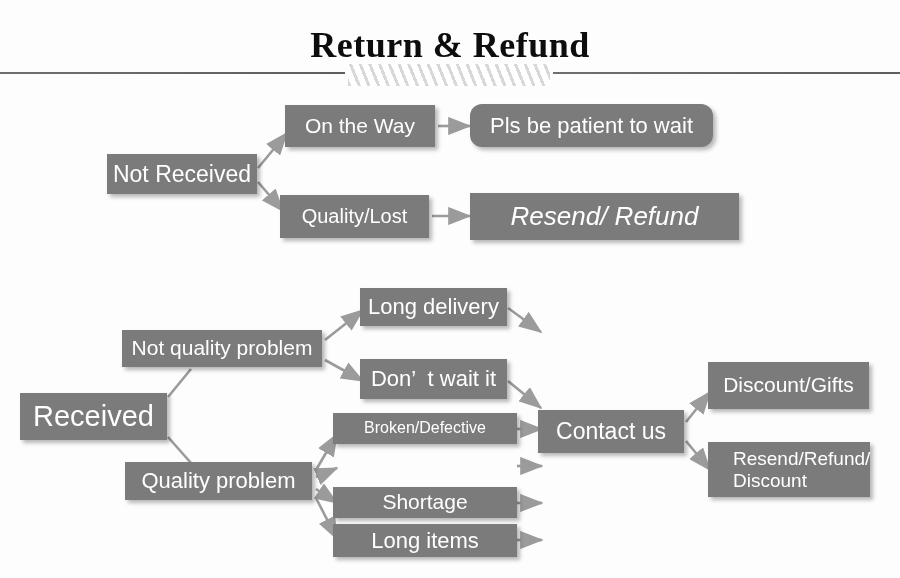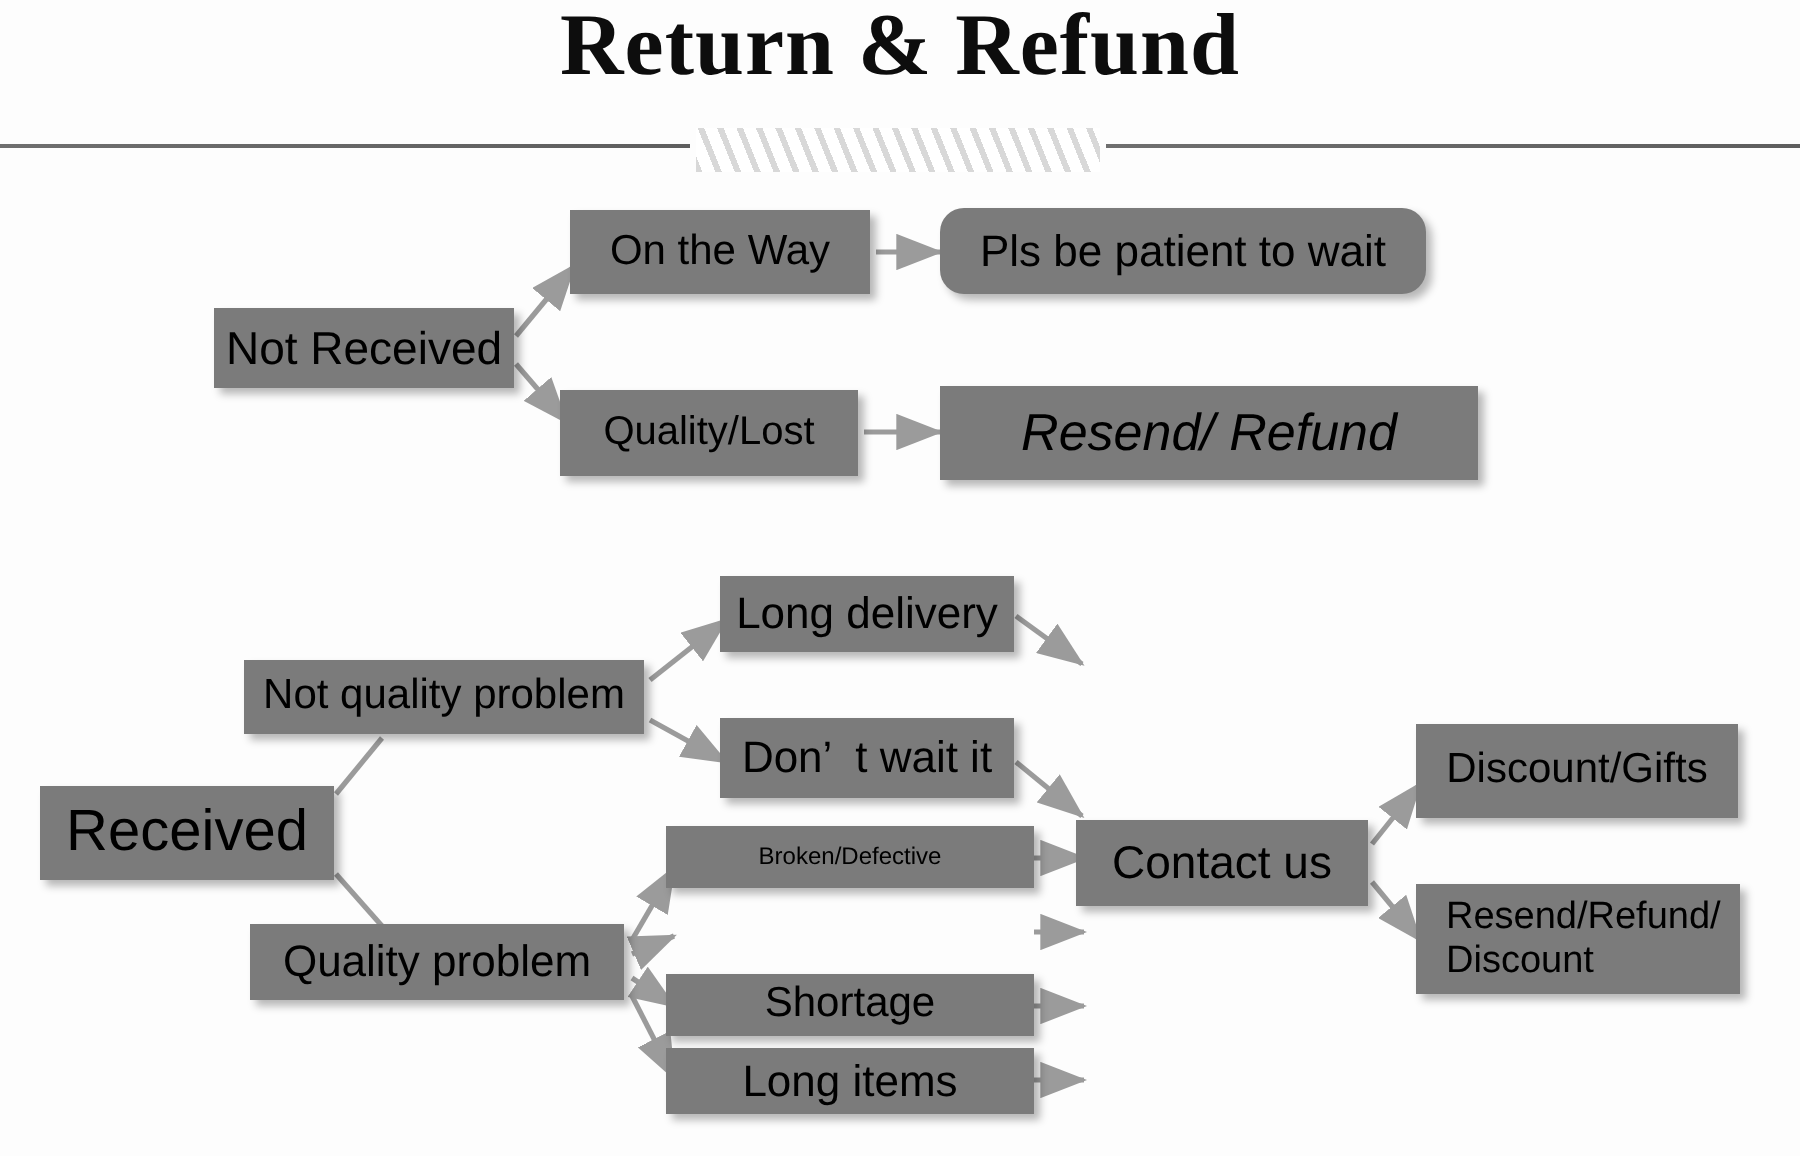--- a/index.html
+++ b/index.html
@@ -5,23 +5,23 @@
   html,body{margin:0;padding:0;background:#ffffff;}
   body{
     width:900px;height:578px;position:relative;overflow:hidden;
     font-family:"Liberation Sans", sans-serif;
     background:#fdfdfd;
   }
   #page{position:absolute;inset:0;}
 
   
   .title{
-    position:absolute;left:0;top:3px;width:900px;text-align:center;
+    position:absolute;left:0;top:25px;width:900px;text-align:center;
     font-family:"Liberation Serif", serif;
-    font-size:44px;font-weight:700;color:#0d0d0d;letter-spacing:.5px;
+    font-size:36px;font-weight:700;color:#0d0d0d;letter-spacing:.5px;
     line-height:40px;white-space:nowrap;
   }
   .rule-wrap{position:absolute;left:0;top:64px;width:900px;height:22px;}
   .rule-line{
     position:absolute;top:8px;height:2px;
     background:linear-gradient(90deg,#6f6f6f,#5e5e5e);
   }
   .rule-left{left:0;width:345px;}
   .rule-right{left:553px;width:347px;}
   .rule-hatch{
@@ -33,21 +33,21 @@
     );
   }
 
   
   #flow{position:absolute;left:0;top:0;width:900px;height:578px;}
   #arrows{position:absolute;left:0;top:0;width:900px;height:578px;}
 
   .node{
     position:absolute;box-sizing:border-box;
     background:#7b7b7b;
-    color:#000000;
+    color:#ffffff;
     display:flex;align-items:center;
     box-shadow:3px 3px 4px rgba(0,0,0,.28);
     font-family:"Liberation Sans", sans-serif;
     font-weight:400;
     line-height:1.05;
     white-space:pre;
   }
   .node.ctr{justify-content:center;}
   .node.lft{justify-content:flex-start;}
   .node.two{align-items:center;line-height:1.12;white-space:pre-line;}
@@ -117,28 +117,28 @@
     <div class="node ctr" style="left:20px;top:393px;width:147px;height:47px;font-size:29px;">Received</div>
 
     <div class="node ctr" style="left:122px;top:330px;width:200px;height:37px;font-size:21px;">Not quality problem</div>
 
     <div class="node ctr" style="left:125px;top:462px;width:187px;height:38px;font-size:22px;">Quality problem</div>
 
     <div class="node ctr" style="left:360px;top:288px;width:147px;height:38px;font-size:22px;">Long delivery</div>
 
     <div class="node ctr" style="left:360px;top:359px;width:147px;height:40px;font-size:22px;">Don’  t wait it</div>
 
-    <div class="node ctr" style="left:333px;top:413px;width:184px;height:31px;font-size:12px;">Broken/Defective</div>
+    <div class="node ctr" style="left:333px;top:413px;width:184px;height:31px;font-size:16px;">Broken/Defective</div>
 
 
     <div class="node ctr" style="left:333px;top:487px;width:184px;height:31px;font-size:21px;">Shortage</div>
 
     <div class="node ctr" style="left:333px;top:524px;width:184px;height:33px;font-size:22px;">Long items</div>
 
     <div class="node ctr" style="left:538px;top:410px;width:146px;height:43px;font-size:23px;">Contact us</div>
 
     <div class="node ctr" style="left:708px;top:362px;width:161px;height:47px;font-size:21px;">Discount/Gifts</div>
 
-    <div class="node two lft" style="left:708px;top:442px;width:162px;height:55px;font-size:19px;padding-left:15px;">Resend/Refund/
+    <div class="node two lft" style="left:708px;top:442px;width:162px;height:55px;font-size:19px;padding-left:25px;">Resend/Refund/
 Discount</div>
 
   </div>
 </div>
 
 </body></html>

